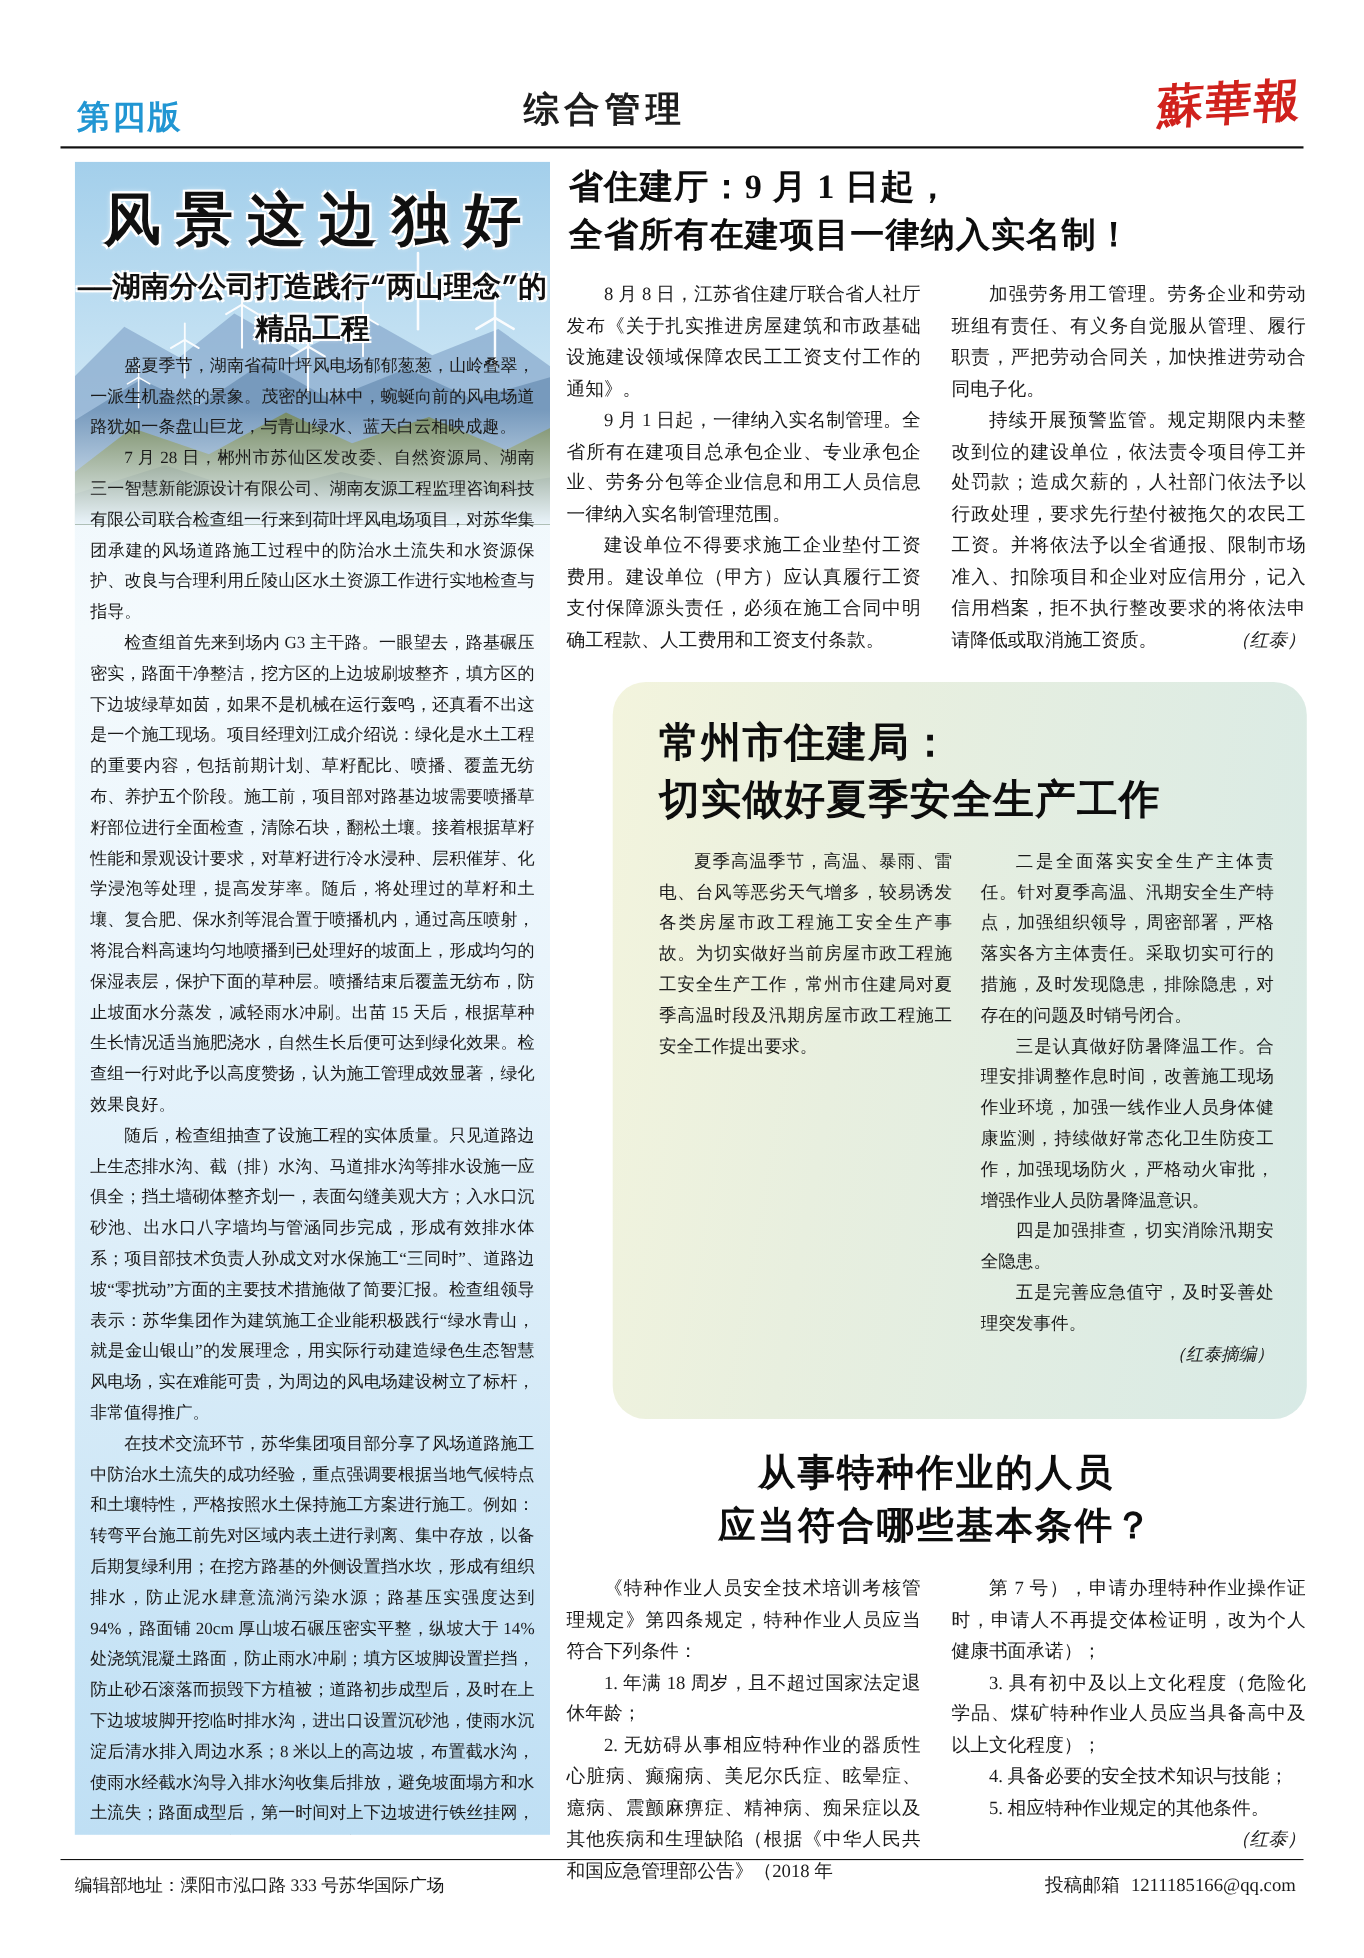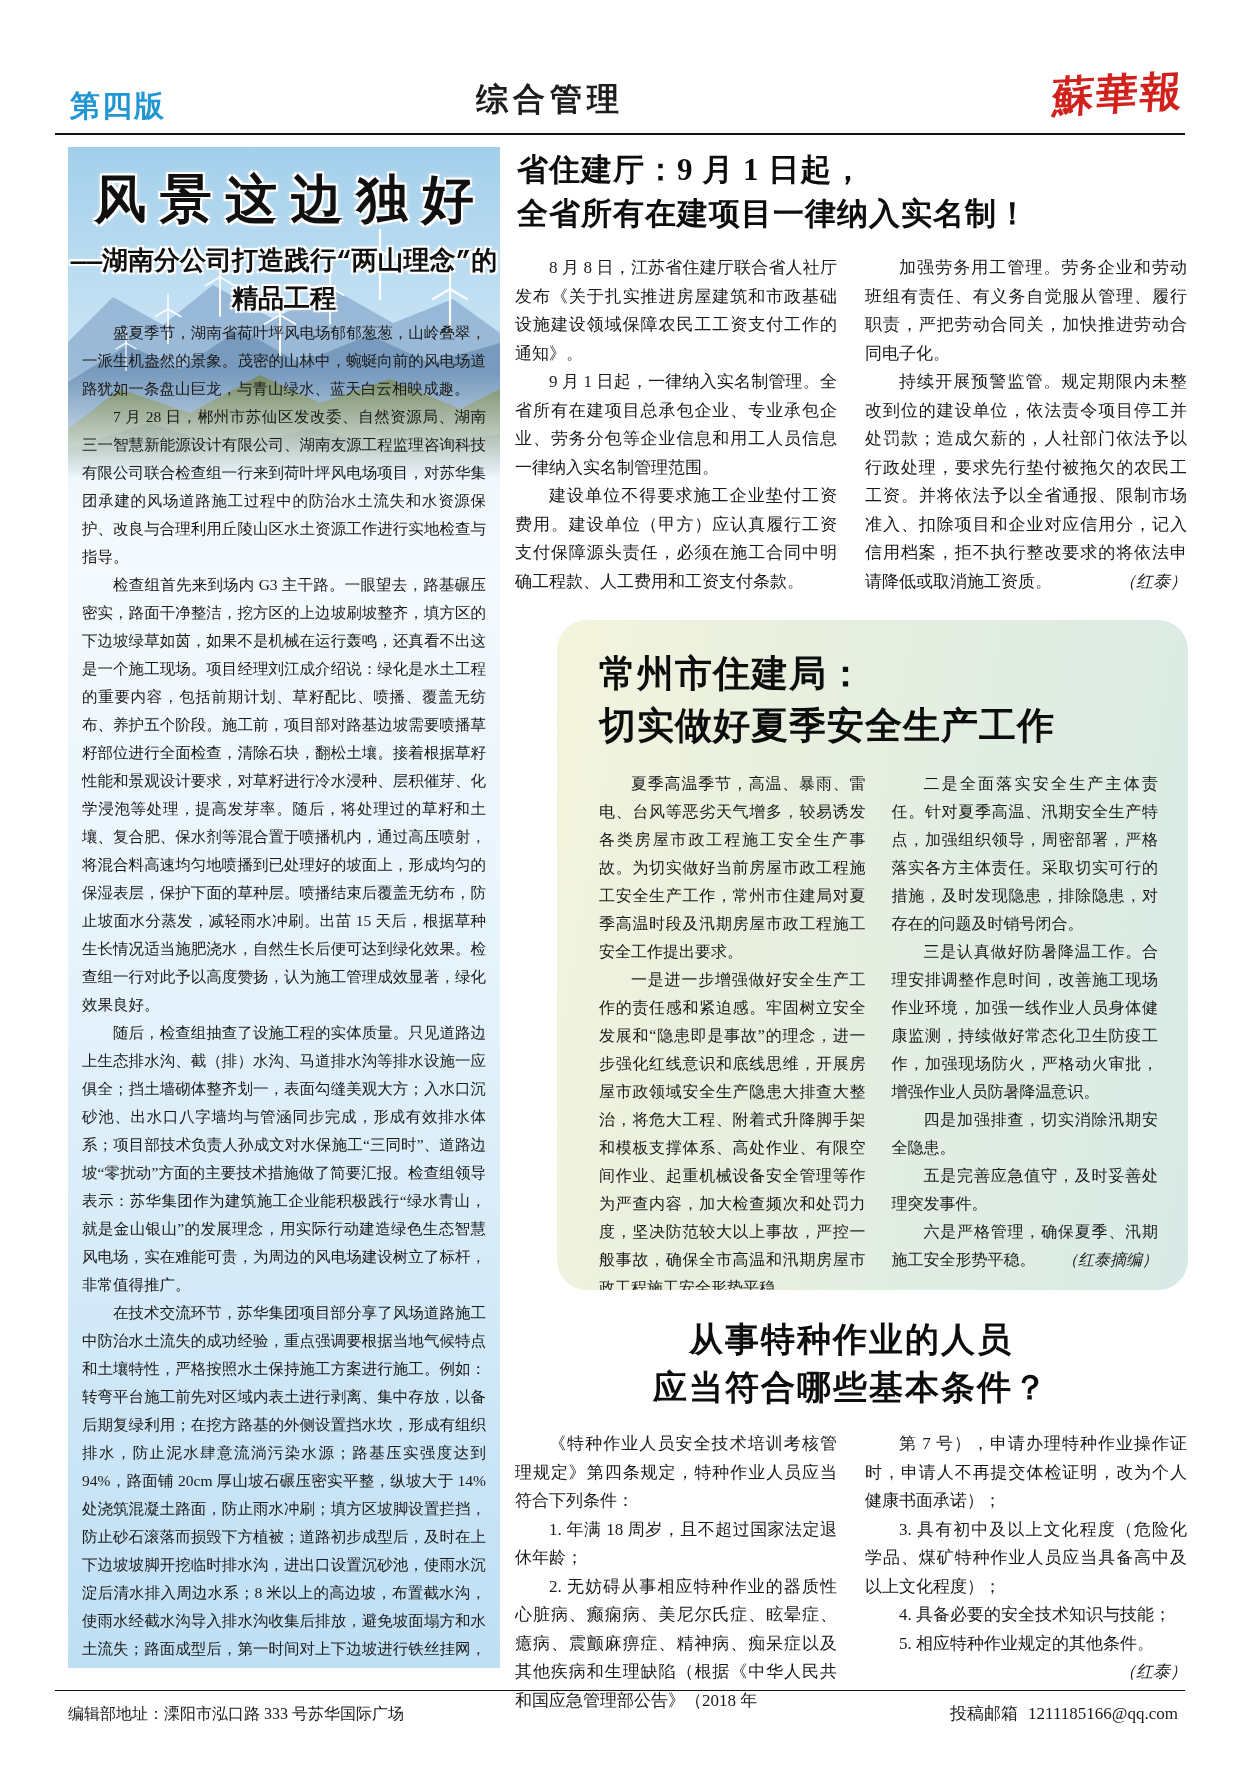--- a/index.html
+++ b/index.html
@@ -59,21 +59,20 @@
   .art1 .p, .art3 .p{font-size:17px;line-height:28.5px;}
 
   .greenbox{
     position:absolute;left:557px;top:620px;width:631px;height:670px;overflow:hidden;
     border-radius:30px;background:linear-gradient(100deg,#f3f4dd 0%,#e8efdf 35%,#d8eae6 100%);
   }
   .greenbox-inner{padding:30px 30px 0 42px;}
   .green-title{
     font-size:37px;font-weight:900;line-height:52px;color:#0d0d0d;margin:0 0 16px 0;
     letter-spacing:1px;
-    font-family:Liberation Mono, monospace;
   }
   .greenbox .col{width:278px;}
   .greenbox .twocol{gap:26px;}
   .greenbox .p{font-size:16px;line-height:28px;}
 
   .art3{position:absolute;left:515px;top:1316px;width:672px;}
   .art3-title{
     text-align:center;font-size:34px;font-weight:900;line-height:48px;margin:0 0 18px 0;
     color:#0d0d0d;letter-spacing:2px;
   }
@@ -194,29 +193,27 @@
 
 <div class="greenbox">
   <div class="greenbox-inner">
     <h2 class="green-title">
       <span>常州市住建局：</span><br>
       <span>切实做好夏季安全生产工作</span>
     </h2>
     <div class="twocol">
       <div class="col">
         <p class="p">夏季高温季节，高温、暴雨、雷电、台风等恶劣天气增多，较易诱发各类房屋市政工程施工安全生产事故。为切实做好当前房屋市政工程施工安全生产工作，常州市住建局对夏季高温时段及汛期房屋市政工程施工安全工作提出要求。</p>
-        <p class="p">一是进一步增强做好安全生产工作的责任感和紧迫感。牢固树立安全发展和“隐患即是事故”的理念，进一步强化红线意识和底线思维，开展房屋市政领域安全生产隐患大排查大整治，将危大工程、附着式升降脚手架和模板支撑体系、高处作业、有限空间作业、起重机械设备安全管理等作为严查内容，加大检查频次和处罚力度，坚决防范较大以上事故，严控一般事故，确保全市高温和汛期房屋市政工程施工安全形势平稳。</p>
       </div>
       <div class="col">
         <p class="p">二是全面落实安全生产主体责任。针对夏季高温、汛期安全生产特点，加强组织领导，周密部署，严格落实各方主体责任。采取切实可行的措施，及时发现隐患，排除隐患，对存在的问题及时销号闭合。</p>
         <p class="p">三是认真做好防暑降温工作。合理安排调整作息时间，改善施工现场作业环境，加强一线作业人员身体健康监测，持续做好常态化卫生防疫工作，加强现场防火，严格动火审批，增强作业人员防暑降温意识。</p>
         <p class="p">四是加强排查，切实消除汛期安全隐患。</p>
         <p class="p">五是完善应急值守，及时妥善处理突发事件。</p>
         <p class="p">
-          <span>六是严格管理，确保夏季、汛期施工安全形势平稳。</span>
           <span class="byline-inline">（红泰摘编）</span>
         </p>
       </div>
     </div>
   </div>
 </div>
 
 <div class="art3">
   <h2 class="art3-title">
     <span>从事特种作业的人员</span><br>

